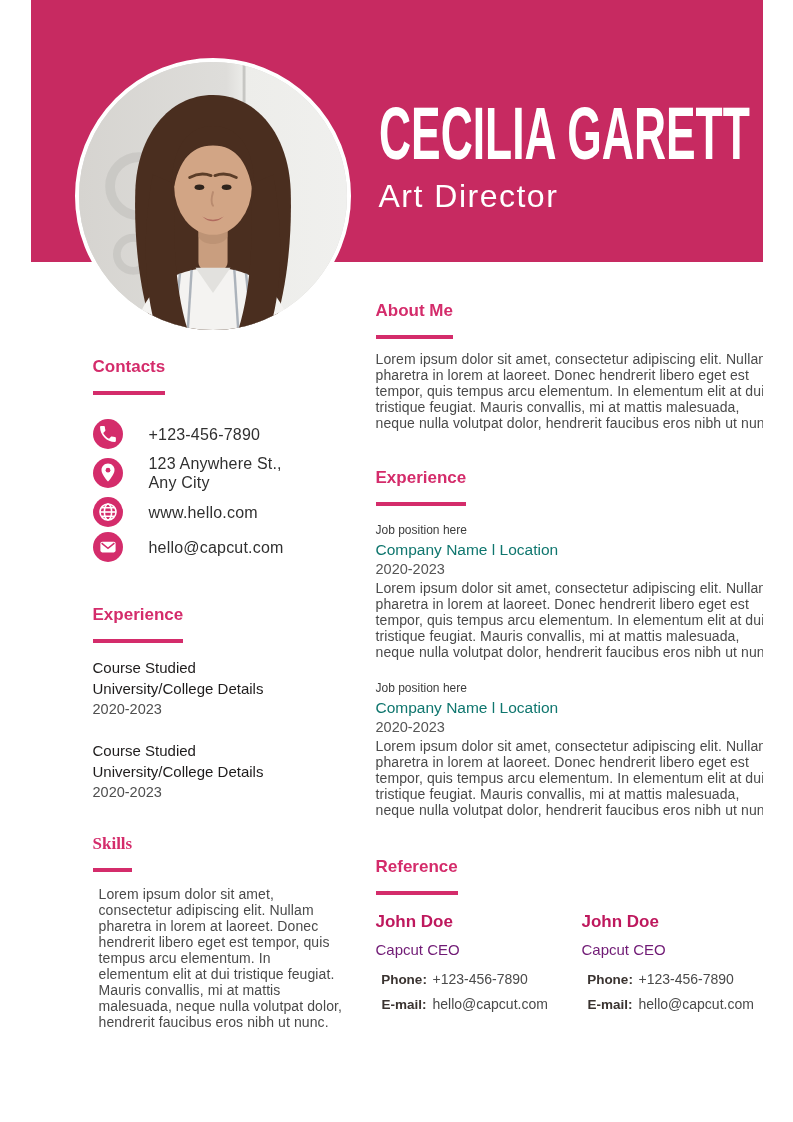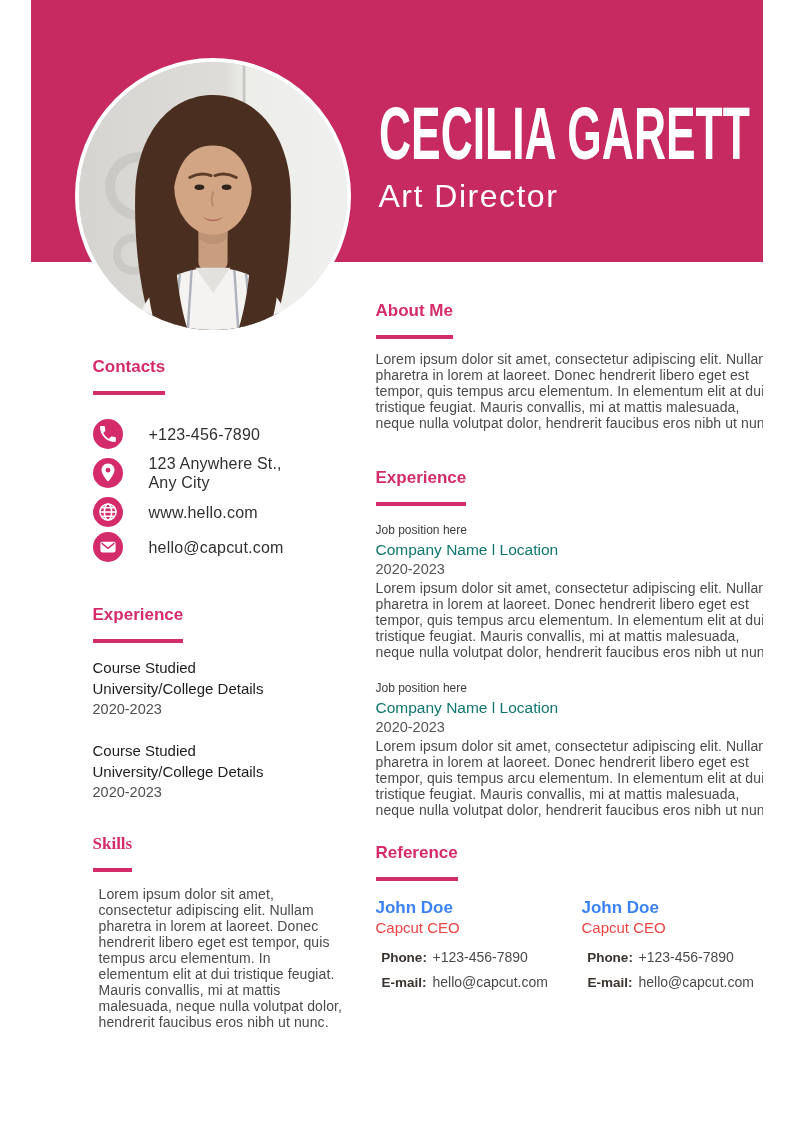--- a/index.html
+++ b/index.html
@@ -116,25 +116,25 @@
   .about-text { margin-top: 12px; }
 
   .exp-h { margin-top: 32px; }
   .exp-entry { margin-top: 14px; }
   .exp-entry.second { margin-top: 18px; }
   .exp-position { font-size: 12px; line-height: 20px; color: #3C3C3C; }
   .exp-company  { font-size: 15.5px; line-height: 20px; font-weight: normal; color: #0f766e; }
   .exp-years    { font-size: 14.5px; line-height: 18px; color: #555555; }
   .exp-desc     { margin-top: 2px; }
 
-  .ref-h { margin-top: 20px; }
+  .ref-h { margin-top: 34px; }
   .ref-grid { margin-top: 16px; display: flex; gap: 10px; }
   .ref-col { width: 199px; }
-  .ref-name  { font-size: 17px; line-height: 21px; font-weight: bold; color: #3b82f6; }
-  .ref-title { font-size: 15px; line-height: 19px; color: #ef4444; }
+  .ref-name  { font-size: 17px; line-height: 21px; font-weight: bold; color: #be185d; }
+  .ref-title { font-size: 15px; line-height: 19px; color: #701a75; margin-top: 8px; }
   .ref-row   { margin-top: 12px; display: flex; }
   .ref-row.email { margin-top: 8px; }
   .ref-label { flex: 0 0 57px; font-size: 13.5px; line-height: 17px; font-weight: bold; color: #3A3330; text-align: center; }
   .ref-value { font-size: 14px; line-height: 17px; color: #4A4A4A; }
 </style>
 </head>
 <body>
 
 <div class="page">
 

